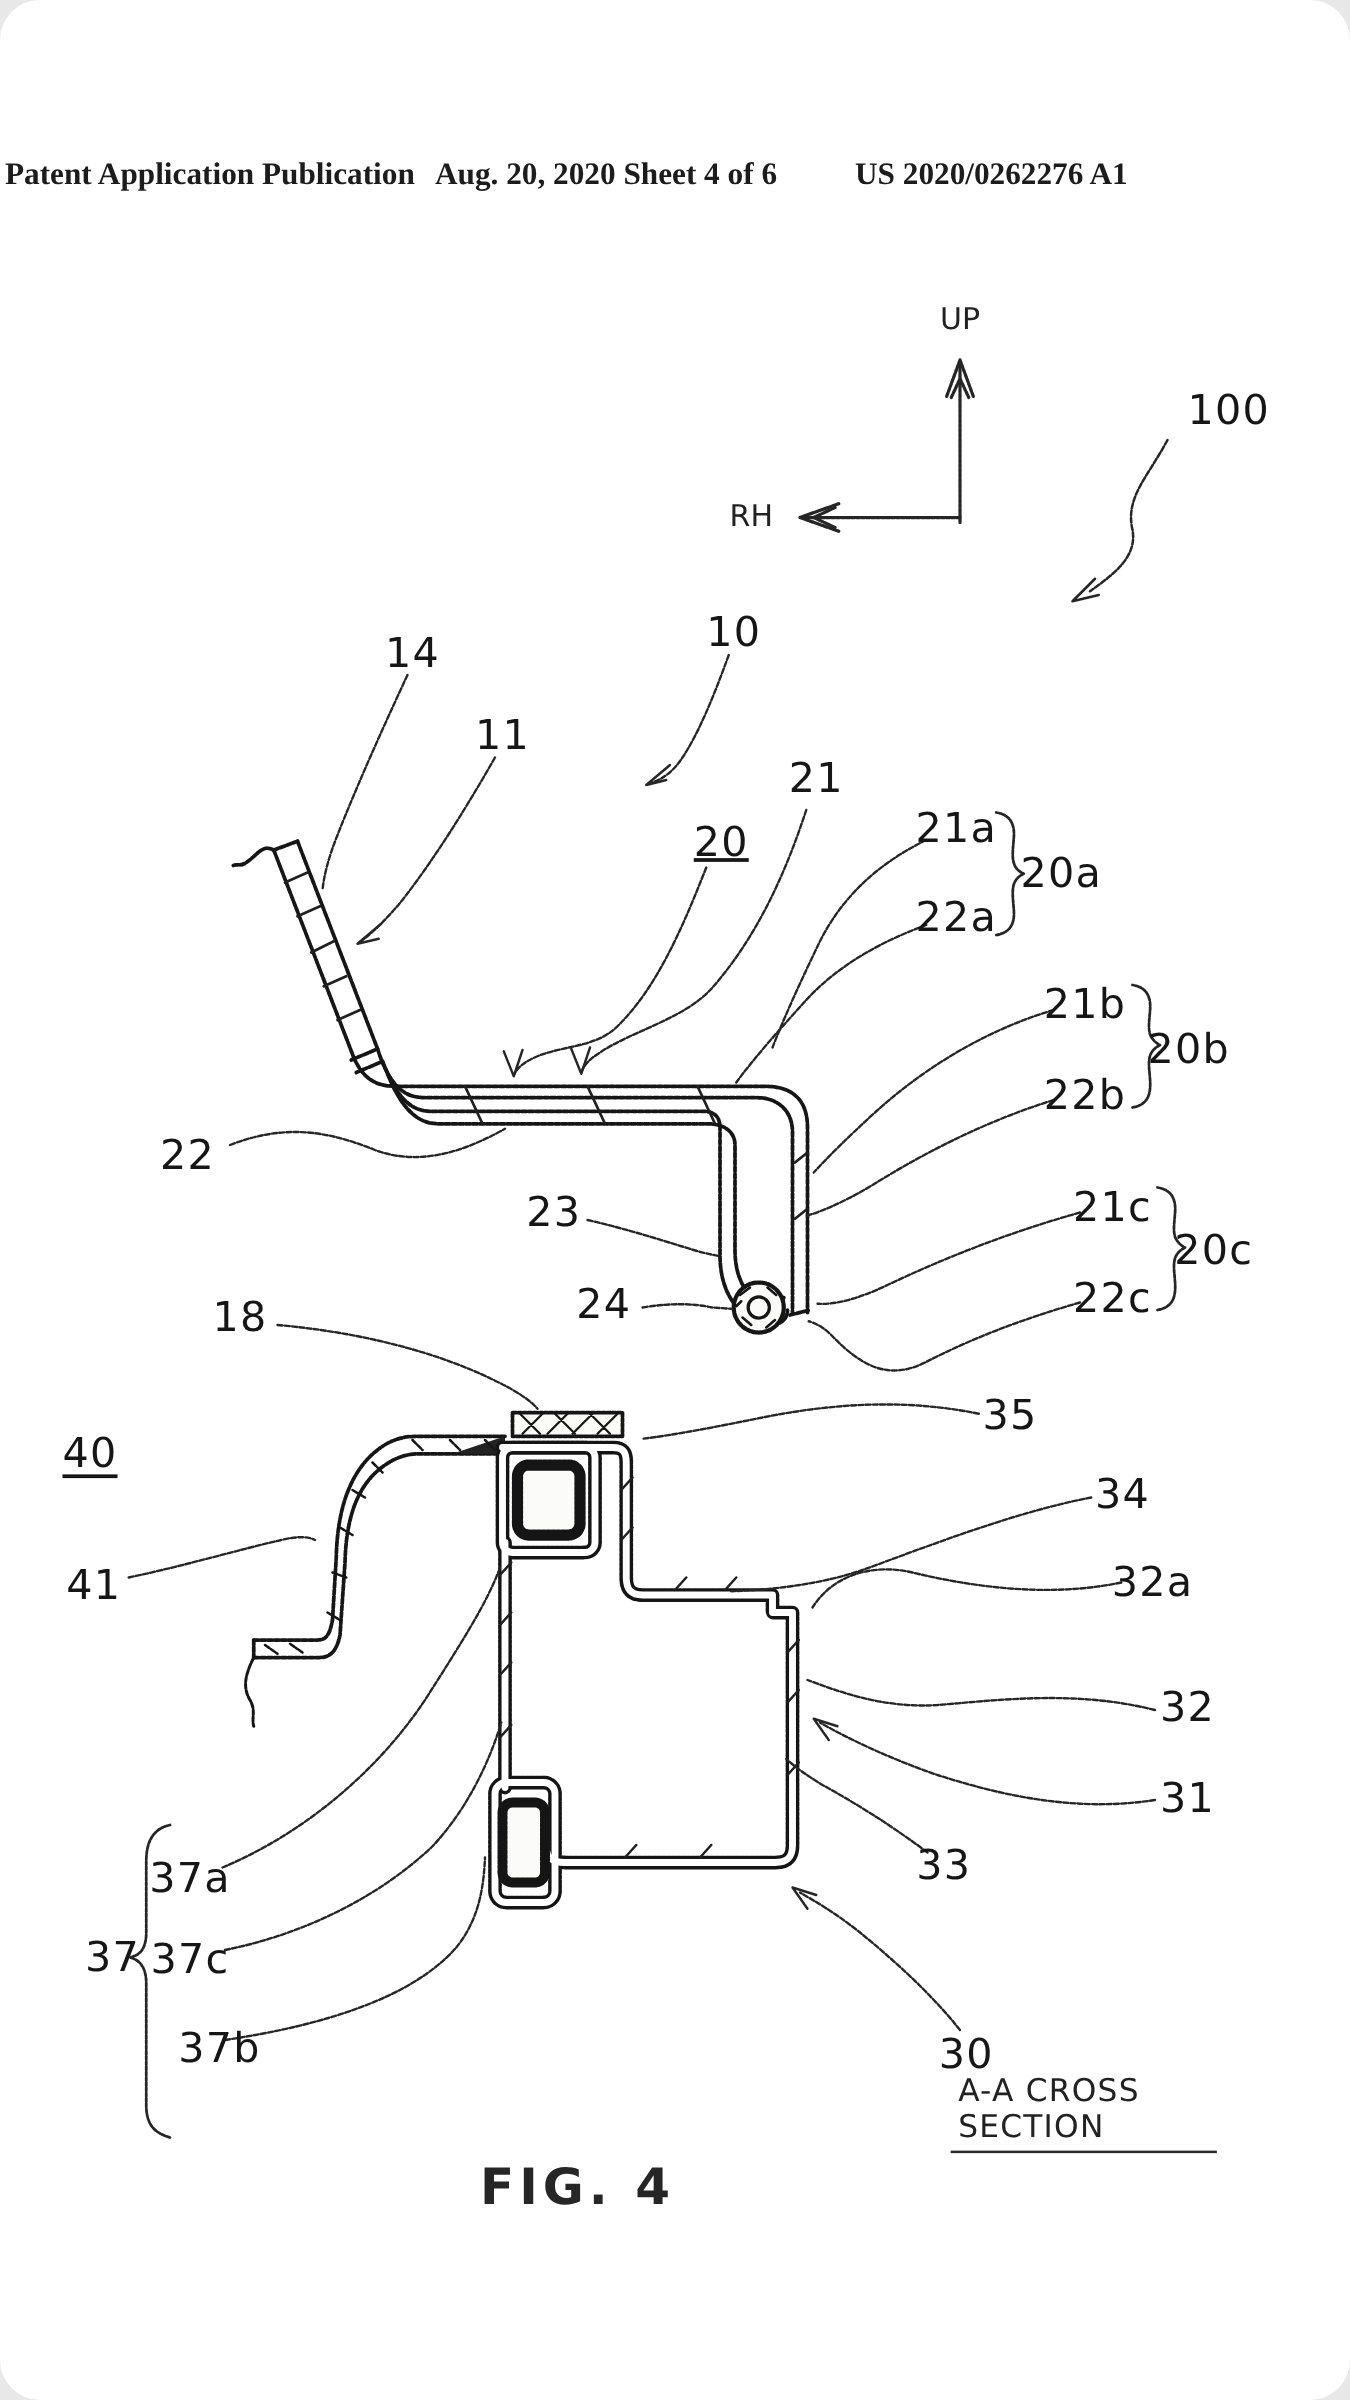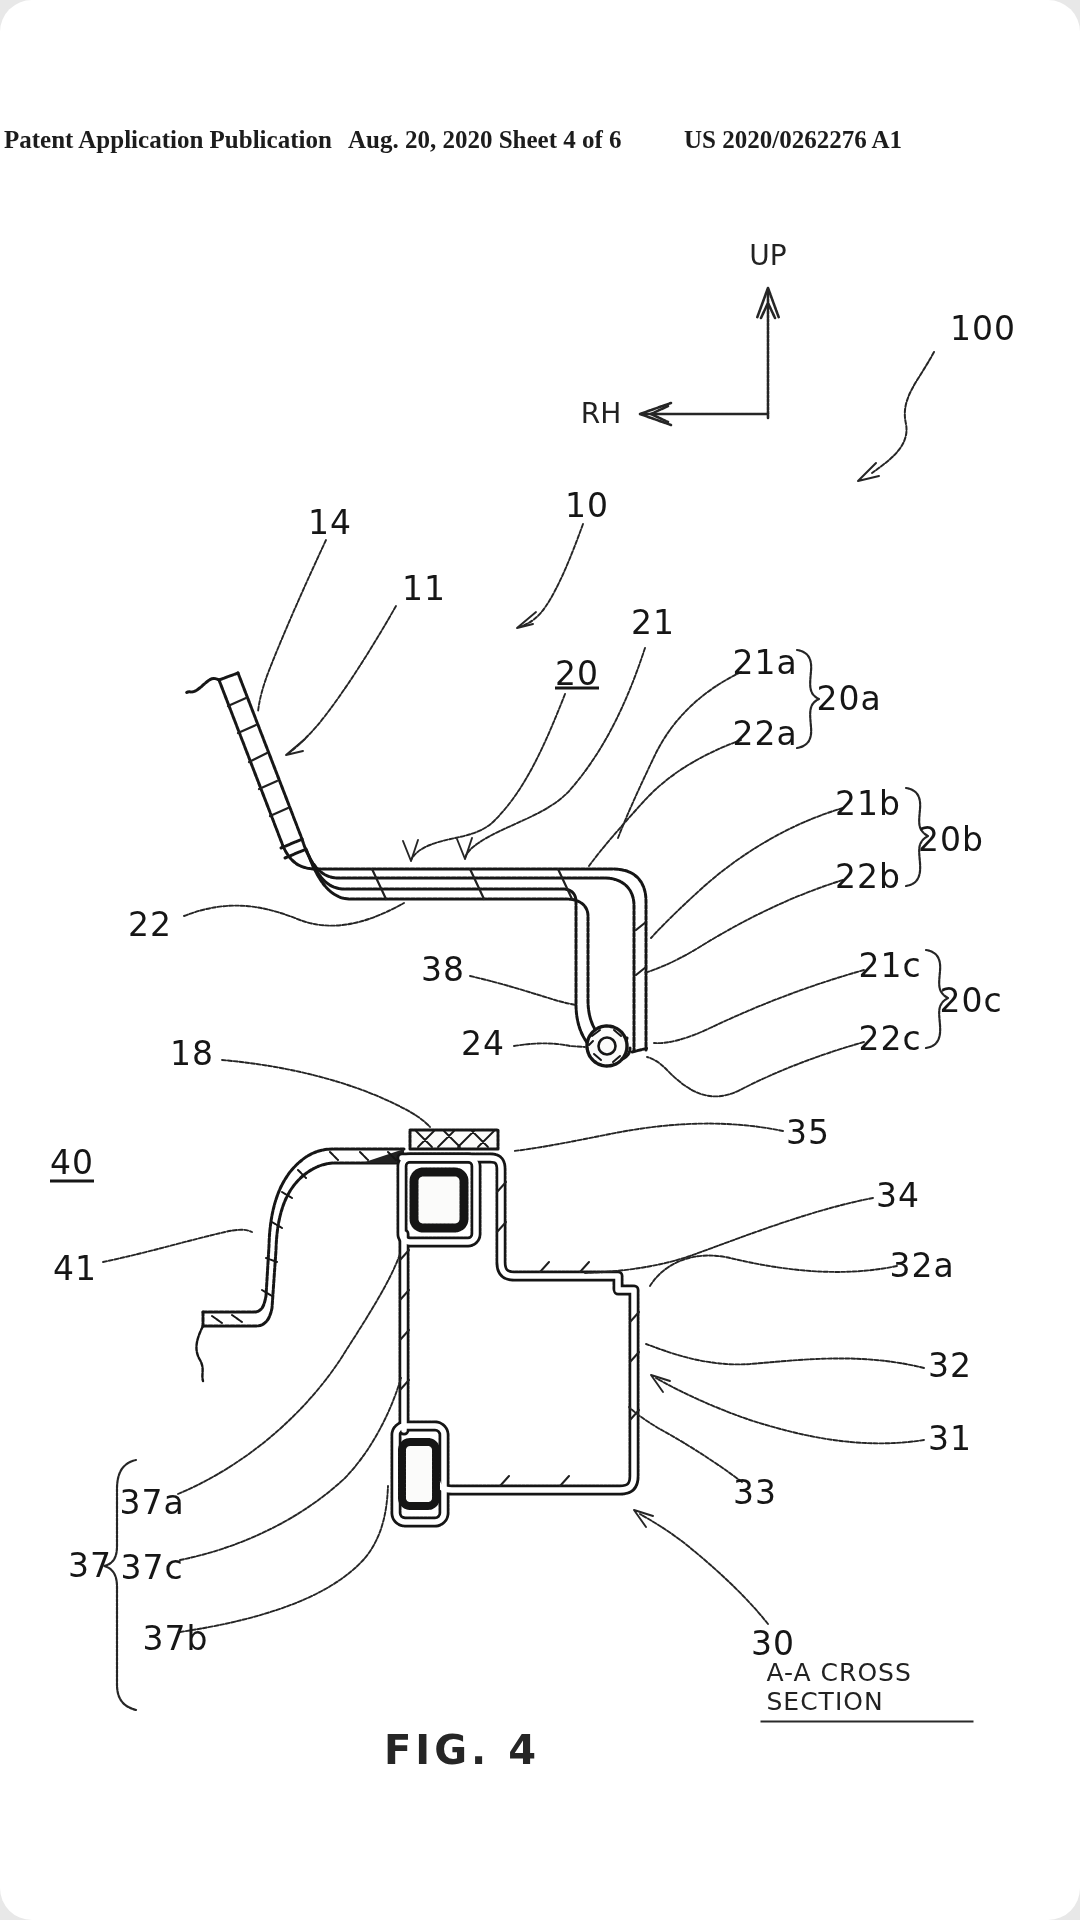--- a/index.html
+++ b/index.html
@@ -15,21 +15,21 @@
   #hdr .hl{position:absolute;left:4px;top:0;}
   #hdr .hc{position:absolute;left:348px;top:0;}
   #hdr .hr{position:absolute;left:684px;top:0;}
   
   #fig-svg{position:absolute;left:0;top:0;width:1080px;height:1920px;}
   
   .ref{position:absolute;transform:translate(-50%,-50%);
        font-size:33px;letter-spacing:1px;white-space:nowrap;color:#161616;}
   .ref.u{text-decoration:underline;text-underline-offset:6px;}
   
-  .cmp{position:absolute;transform:translate(-50%,-50%);font-size:28px;color:#222;}
+  .cmp{position:absolute;transform:translate(-50%,-50%);font-size:24px;color:#222;}
   
   #sec-note{position:absolute;left:867px;top:1690px;transform:translate(-50%,-50%);
       font-size:25px;letter-spacing:1px;border-bottom:2.5px solid #2a2a2a;
       padding:0 6px 5px 6px;color:#222;}
   #fig-cap{position:absolute;left:462px;top:1750px;transform:translate(-50%,-50%);
       font-size:40px;font-weight:bold;letter-spacing:4px;color:#262626;}
 </style>
 </head>
 <body>
 
@@ -167,35 +167,35 @@
       </g>
     </g>
   </svg>
 
   <div class="cmp" style="left:768px;top:255px;">UP</div>
   <div class="cmp" style="left:601px;top:413px;">RH</div>
 
   <div>
       <div class="ref" style="left: 947px; top: 328px; margin-left: 36px;">100</div>
       <div class="ref" style="left: 330px; top: 522px;">14</div>
-      <div class="ref" style="left: 424px; top: 588px;">11</div>
+      <div class="ref" style="left: 402px; top: 588px;">11</div>
       <div class="ref" style="left: 587px; top: 505px;">10</div>
       <div class="ref" style="left: 577px; top: 673px; text-decoration: underline;">20</div>
       <div class="ref" style="left: 653px; top: 622px;">21</div>
       <div class="ref" style="left: 765px; top: 662px;">21a</div>
       <div class="ref" style="left: 765px; top: 733px;">22a</div>
       <div class="ref" style="left: 849px; top: 698px;">20a</div>
       <div class="ref" style="left: 868px; top: 803px;">21b</div>
       <div class="ref" style="left: 868px; top: 876px; text-align: right;">22b</div>
       <div class="ref" style="left: 951px; top: 839px;">20b</div>
       <div class="ref" style="left: 890px; top: 965px;">21c</div>
       <div class="ref" style="left: 890px; top: 1038px;">22c</div>
       <div class="ref" style="left: 971px; top: 1000px;">20c</div>
       <div class="ref" style="left: 150px; top: 924px;">22</div>
-      <div class="ref" style="left: 443px; top: 969px;">38</div>
+      <div class="ref" style="left: 443px; top: 969px;">23</div>
       <div class="ref" style="left: 483px; top: 1043px;">24</div>
       <div class="ref" style="left: 192px; top: 1053px;">18</div>
       <div class="ref u" style="left: 72px; top: 1162px;">40</div>
       <div class="ref" style="left: 75px; top: 1268px;">41</div>
       <div class="ref" style="left: 808px; top: 1132px;">35</div>
       <div class="ref" style="left: 898px; top: 1195px;">34</div>
       <div class="ref" style="left: 922px; top: 1265px;">32a</div>
       <div class="ref" style="left: 950px; top: 1365px;">32</div>
       <div class="ref" style="left: 950px; top: 1438px;">31</div>
       <div class="ref" style="left: 755px; top: 1492px;">33</div>

